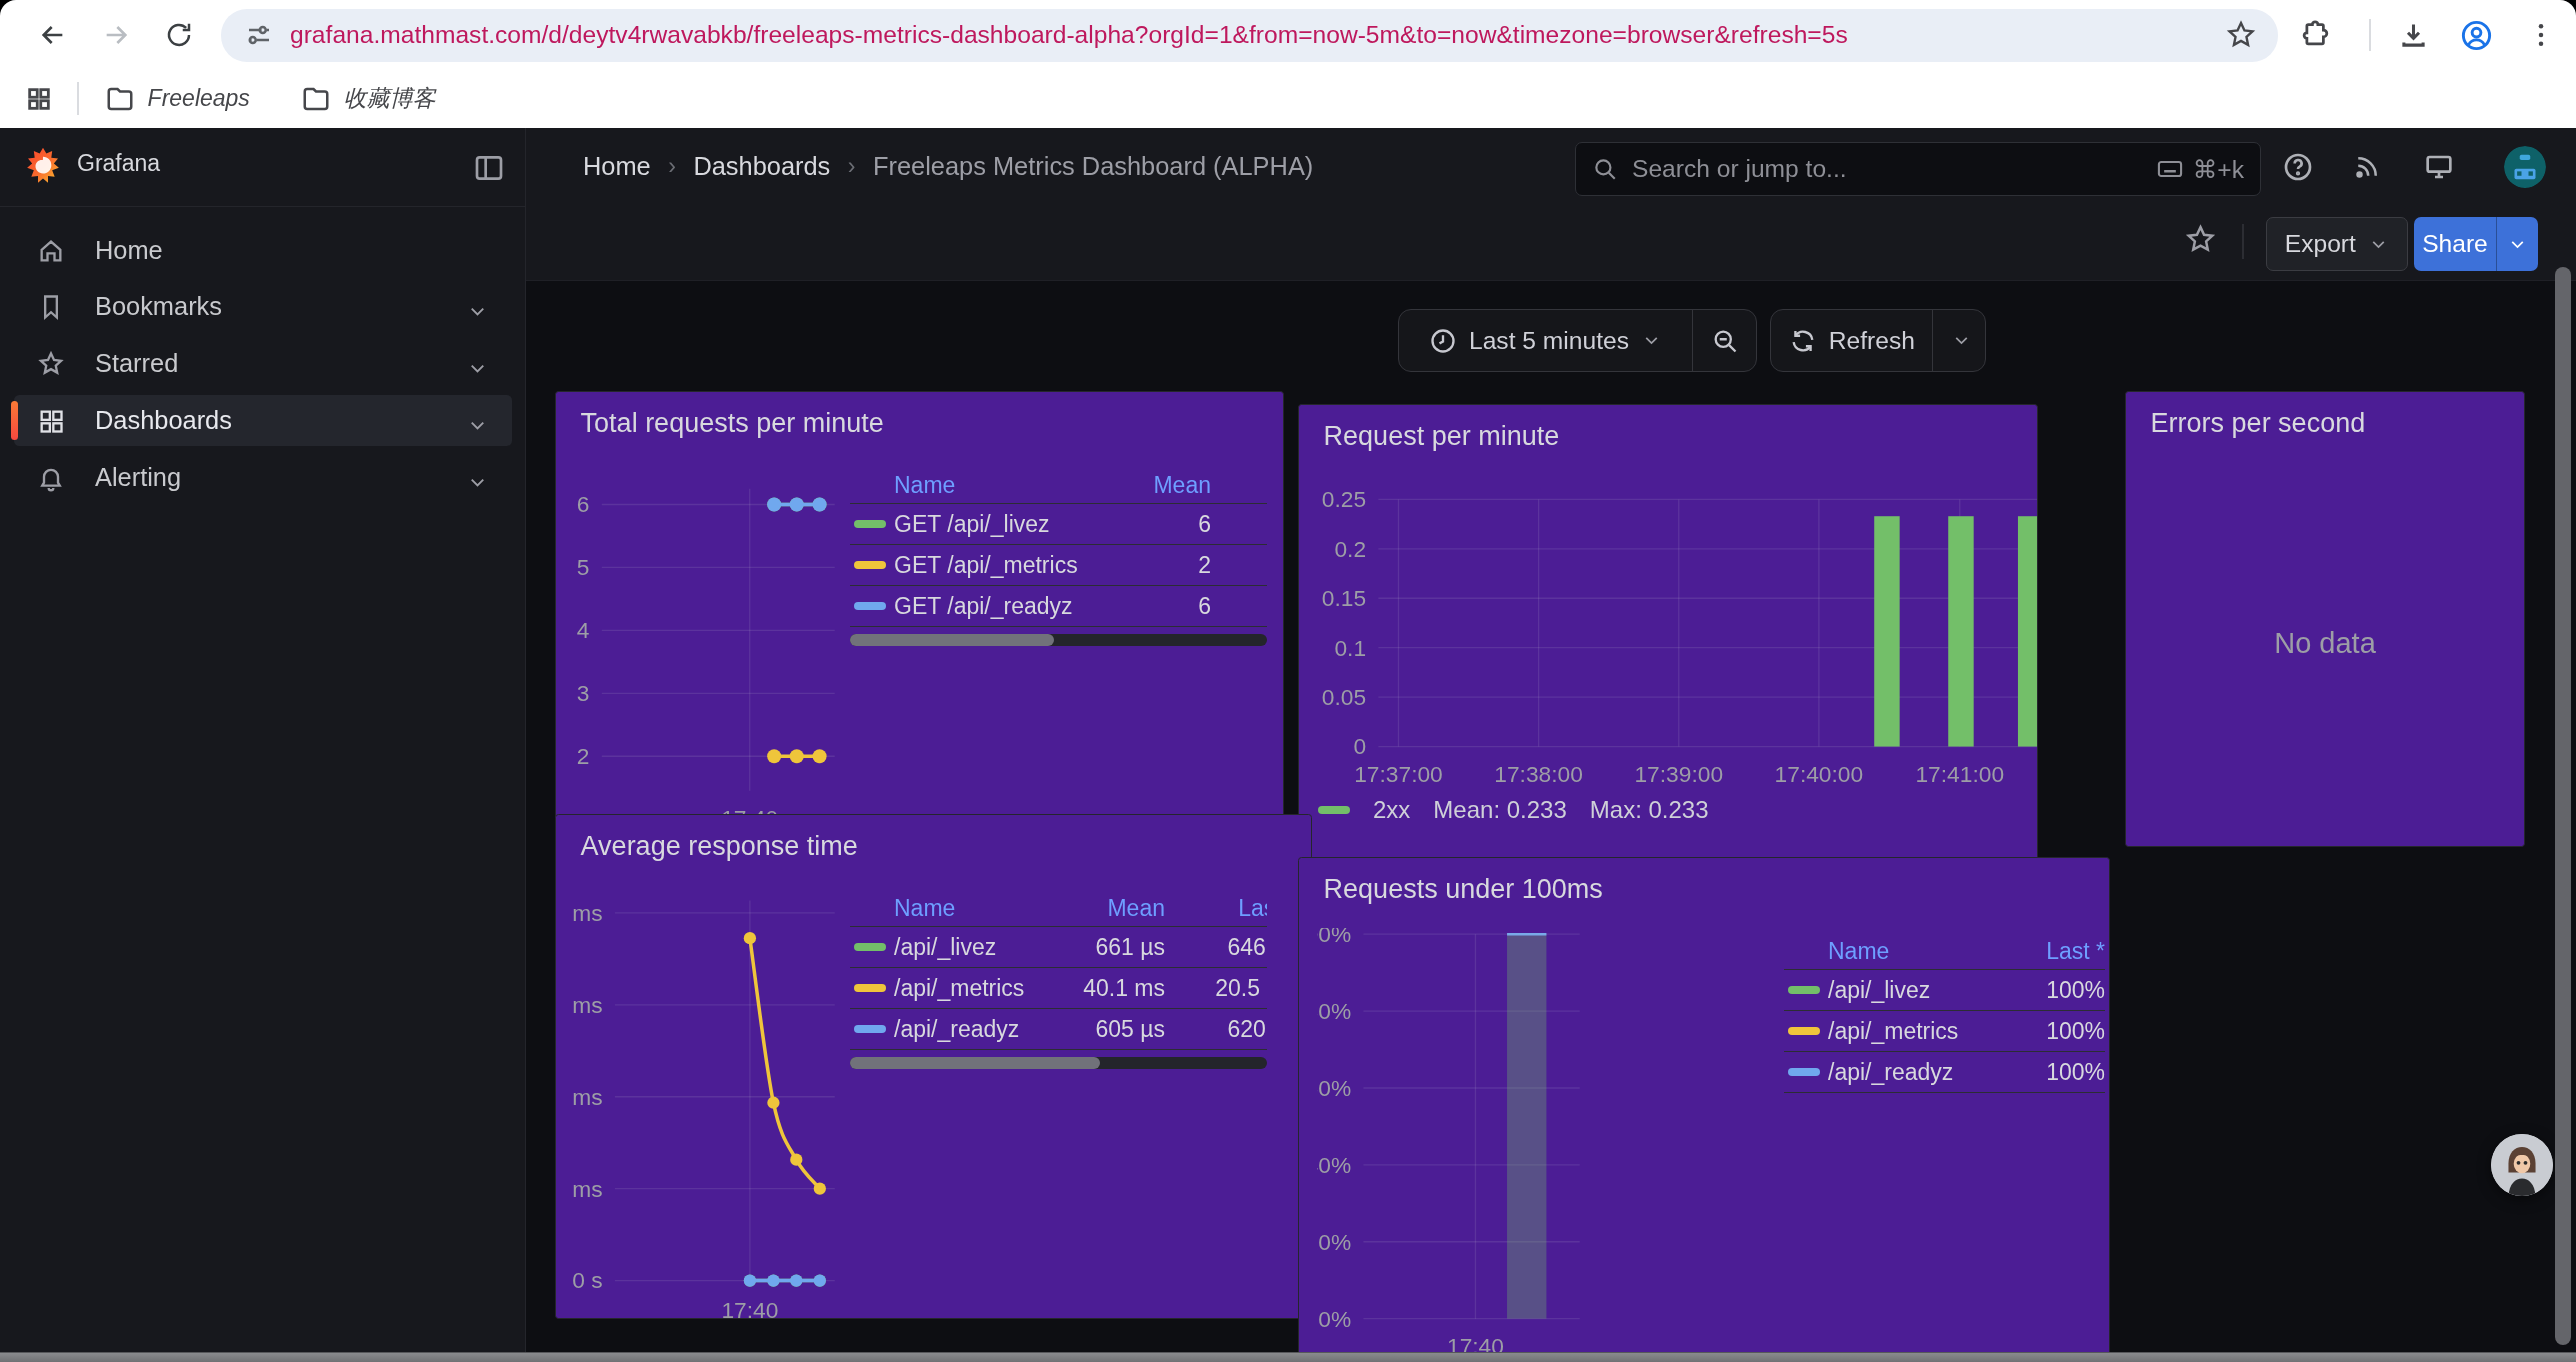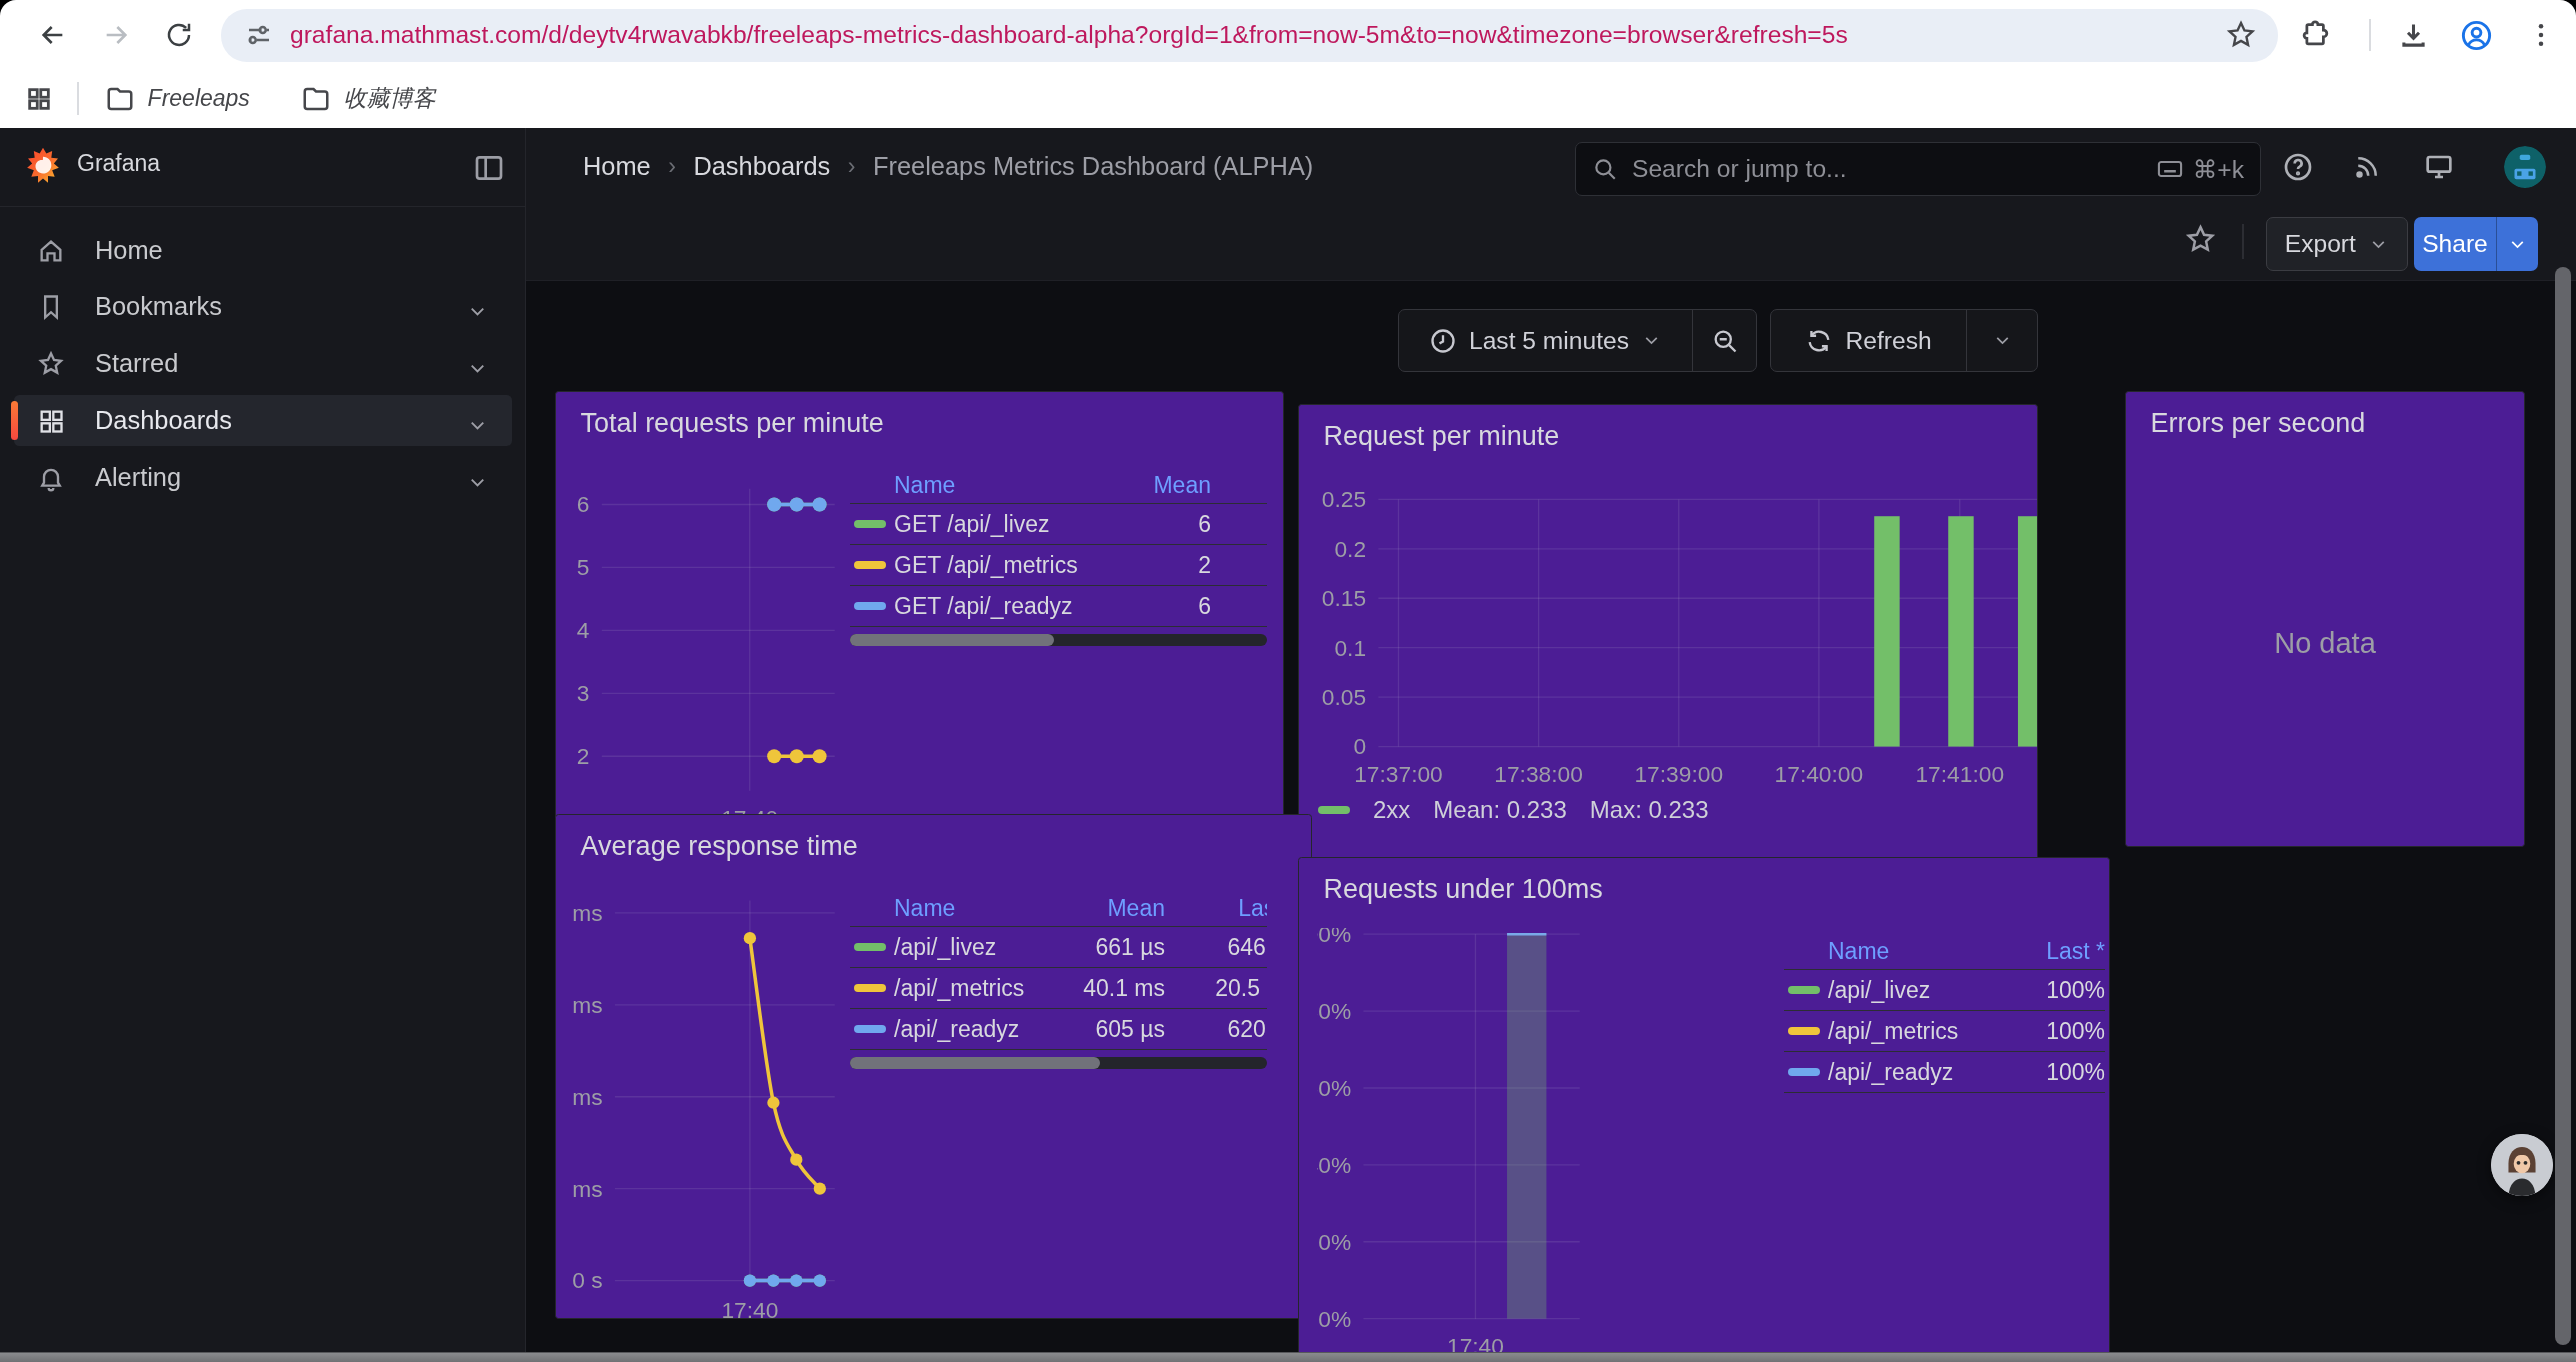--- a/index.html
+++ b/index.html
@@ -44,25 +44,25 @@
   .hd-ic{position:absolute;top:16px;width:46px;height:46px;display:flex;align-items:center;justify-content:center;color:#aeb0b6;}
   #hd-avatar{position:absolute;left:1978px;top:17.5px;width:42px;height:42px;border-radius:50%;overflow:hidden;}
   #row2-star{position:absolute;left:1654px;top:91px;width:40px;height:40px;color:#9d9ea6;display:flex;align-items:center;justify-content:center;}
   #row2-div{position:absolute;left:1716px;top:96px;width:1.8px;height:35px;background:#2c2d33;}
   #btn-export{position:absolute;left:1740px;top:89px;width:142px;height:54px;border:0.9px solid #3b3c42;border-radius:7px;background:#202227;display:flex;align-items:center;justify-content:center;gap:12.3px;font-size:24.6px;color:#d8d9de;}
   #btn-share{position:absolute;left:1888px;top:89px;width:124px;height:54px;display:flex;}
   #btn-share .main{width:82px;background:#3D71D9;border-radius:7px 0 0 7px;display:flex;align-items:center;justify-content:center;color:#fff;font-size:24.6px;font-weight:500;}
   #btn-share .arrow{width:42px;background:#3D71D9;border-left:1.8px solid rgba(0,0,0,.3);border-radius:0 7px 7px 0;display:flex;align-items:center;justify-content:center;color:#fff;}
 
   
-  .tgroup{position:absolute;top:181px;height:63px;display:flex;border:0.9px solid #34353b;border-radius:7px;background:#15161a;color:#d0d1d8;font-size:24.6px;}
+  .tgroup{position:absolute;top:181px;height:63px;display:flex;border:0.9px solid #34353b;border-radius:13px;background:#15161a;color:#d0d1d8;font-size:24.6px;}
   .tseg{display:flex;align-items:center;justify-content:center;gap:12.3px;padding:0 17.5px;}
   .tseg + .tseg{border-left:0.9px solid #34353b;}
   #timegroup{left:1398px;width:359px;}
-  #refreshgroup{left:1770px;width:268px;}
+  #refreshgroup{left:1770px;width:216px;}
 
   
   .panel{position:absolute;background:#4c1d95;border:0.9px solid #25262c;border-radius:3.5px;overflow:hidden;}
   .ptitle{position:absolute;left:24.6px;top:16px;font-size:27px;font-weight:500;color:#d8d9de;}
   .chart{position:absolute;}
   .nodata{position:absolute;left:0;right:0;top:235px;text-align:center;font-size:29px;color:#9d9ea6;}
 
   
   .legend{position:absolute;font-size:23px;color:#d8d9de;}
   .lg-head,.lg-row{display:grid;align-items:center;border-bottom:0.9px solid #2c2d33;}

